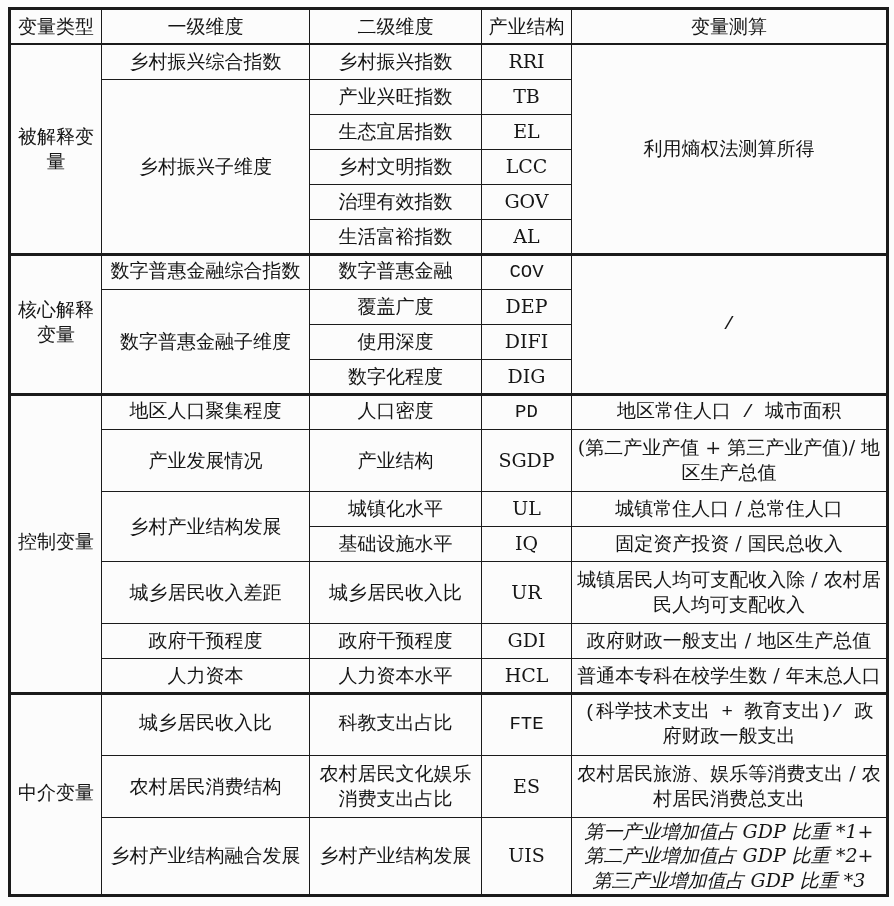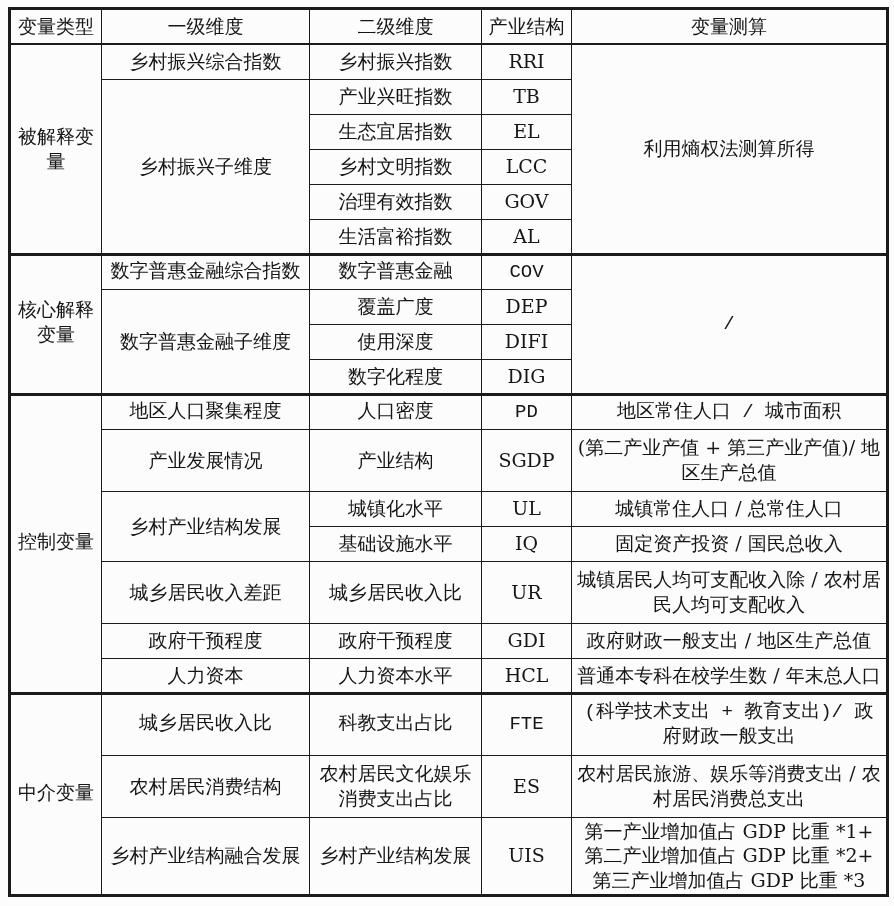--- a/index.html
+++ b/index.html
@@ -34,21 +34,21 @@
     overflow: hidden;
   }
   .vars thead th {
     height: 31px;
     border-bottom: 2px solid #1b1b1b;
   }
   tr.h1 { height: 35px; }
   tr.h2 { height: 62px; }
   tr.h3 { height: 75px; }
   tr.sec > td { border-top: 3px solid #1b1b1b; font-family: Liberation Mono, monospace; }
-  td.measure-cell div { display: block; }
+  td.measure-cell div { display: block; font-style: italic; }
 </style>
 </head>
 <body>
 
 <div class="page">
   <table class="vars">
     <colgroup>
       <col style="width:92px">
       <col style="width:208px">
       <col style="width:172px">

